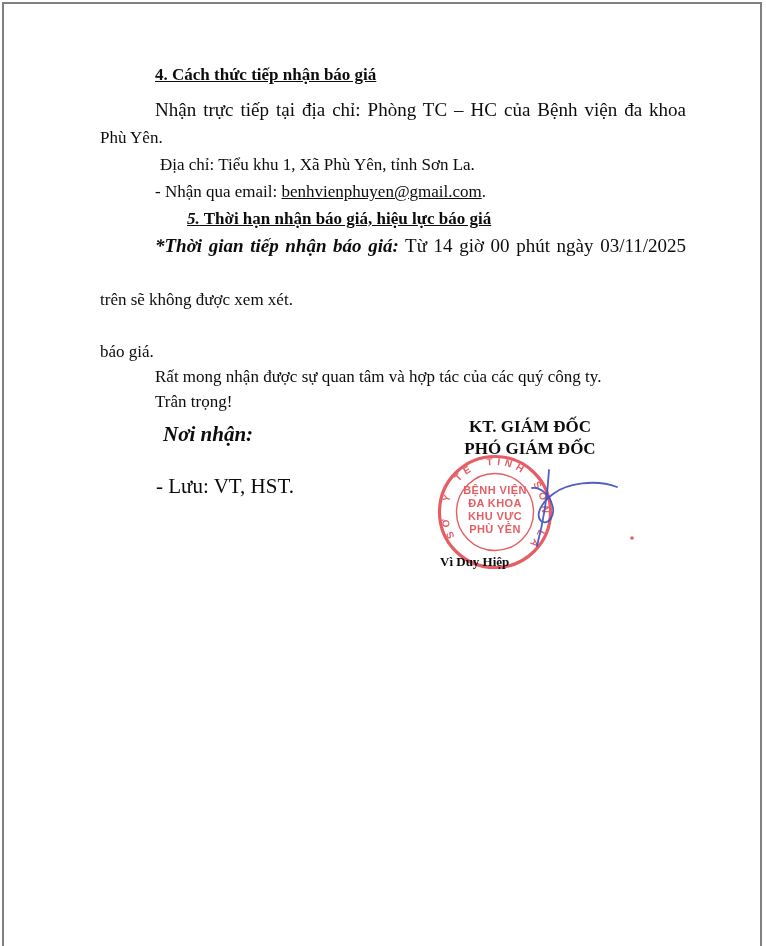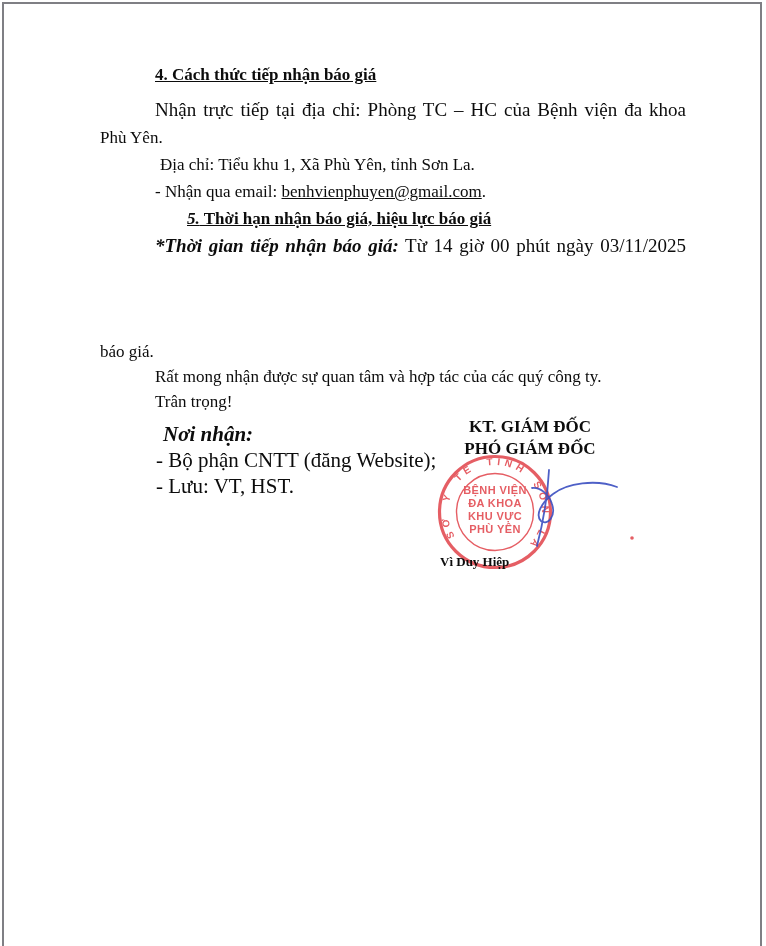--- a/index.html
+++ b/index.html
@@ -63,30 +63,30 @@
 
   <div class="line b" style="top:205px; left:155px;margin-left:32px;">
     <span class="i">5.</span><span> Thời hạn nhận báo giá, hiệu lực báo giá</span>
   </div>
 
   <div class="wline indent" style="top:232px;">
     <span class="bi">*Thời gian tiếp nhận báo giá:</span><span> Từ 14 giờ 00 phút ngày 03/11/2025 đến</span>
   </div>
 
 
+  <div class="line" style="top:286px; left:100px;">trên sẽ không được xem xét.</div>
 
 
   <div class="line" style="top:338px; left:100px;">báo giá.</div>
 
   <div class="line" style="top:363px; left:155px;">Rất mong nhận được sự quan tâm và hợp tác của các quý công ty.</div>
 
   <div class="line" style="top:388px; left:155px;">Trân trọng!</div>
 
   <div class="line bi small" style="top:421px; left:163px;">Nơi nhận:</div>
-  <div class="line small" style="top:447px; left:156px;">- Bộ phận CNTT (đăng Website);</div>
   <div class="line small" style="top:473px; left:156px;">- Lưu: VT, HST.</div>
 
   <div class="titleblock" style="top:417px;">KT. GIÁM ĐỐC</div>
   <div class="titleblock" style="top:439px;">PHÓ GIÁM ĐỐC</div>
 
   <svg class="overlay" width="766" height="946" viewBox="0 0 766 946">
     <g opacity="0.88">
       <circle cx="495" cy="512" r="55.5" fill="none" stroke="#e2484f" stroke-width="3.2"></circle>
       <circle cx="495" cy="512" r="38.5" fill="none" stroke="#e2484f" stroke-width="1.4"></circle>
       <defs>

